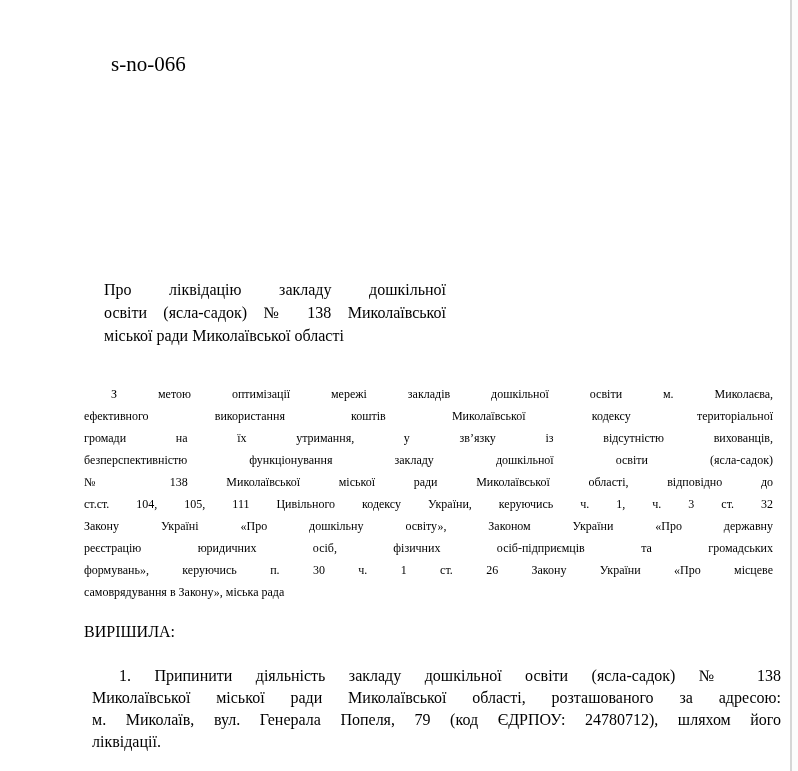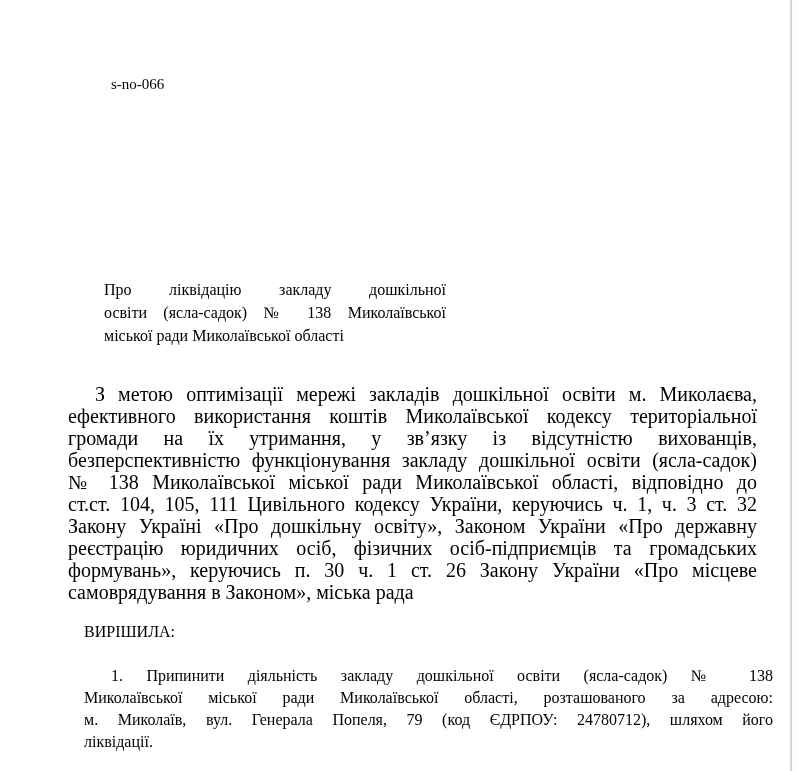--- a/index.html
+++ b/index.html
@@ -12,53 +12,53 @@
     width: 798px;
     height: 771px;
     background: #ffffff;
     overflow: hidden;
     font-family: "Liberation Serif", "DejaVu Serif", serif;
     color: #000000;
   }
   .doc-label {
     position: absolute;
     left: 111px;
-    top: 75px;
-    font-size: 15px;
+    top: 55px;
+    font-size: 21px;
     line-height: 18px;
     white-space: nowrap;
     text-align: center;
   }
   .title-block {
     position: absolute;
     left: 104px;
     top: 278px;
     width: 342px;
     font-size: 16px;
     line-height: 23px;
   }
   .preamble-block {
     position: absolute;
-    left: 68px;
+    left: 84px;
     top: 383px;
     width: 689px;
-    font-size: 20px;
+    font-size: 12px;
     line-height: 22px;
   }
   .resolution-word {
     position: absolute;
     left: 84px;
     top: 621px;
     font-size: 16px;
     line-height: 22px;
     white-space: nowrap;
   }
   .item1-block {
     position: absolute;
-    left: 84px;
+    left: 92px;
     top: 665px;
     width: 689px;
     font-size: 16px;
     line-height: 22px;
   }
   .tline {
     text-align: justify;
   }
   .tline.fill {
     text-align-last: justify;
@@ -99,21 +99,21 @@
   <div class="preamble-block para-indent">
       <div class="tline fill">З метою оптимізації мережі закладів дошкільної освіти м. Миколаєва,</div>
       <div class="tline fill">ефективного використання коштів Миколаївської кодексу територіальної</div>
       <div class="tline fill">громади на їх утримання, у зв’язку із відсутністю вихованців,</div>
       <div class="tline fill">безперспективністю функціонування закладу дошкільної освіти (ясла-садок)</div>
       <div class="tline fill">№ 138 Миколаївської міської ради Миколаївської області, відповідно до</div>
       <div class="tline fill">ст.ст. 104, 105, 111 Цивільного кодексу України, керуючись ч. 1, ч. 3 ст. 32</div>
       <div class="tline fill">Закону Україні «Про дошкільну освіту», Законом України «Про державну</div>
       <div class="tline fill">реєстрацію юридичних осіб, фізичних осіб-підприємців та громадських</div>
       <div class="tline fill">формувань», керуючись п. 30 ч. 1 ст. 26 Закону України «Про місцеве</div>
-      <div class="tline">самоврядування в Законом», міська рада</div>
+      <div class="tline">самоврядування в Закону», міська рада</div>
     </div>
 
   <div class="resolution-word">ВИРІШИЛА:</div>
 
   <div class="item1-block para-indent">
       <div class="tline fill">1. Припинити діяльність закладу дошкільної освіти (ясла-садок) № 138</div>
       <div class="tline fill">Миколаївської міської ради Миколаївської області, розташованого за адресою:</div>
       <div class="tline fill">м. Миколаїв, вул. Генерала Попеля, 79 (код ЄДРПОУ: 24780712), шляхом його</div>
       <div class="tline">ліквідації.</div>
     </div>

